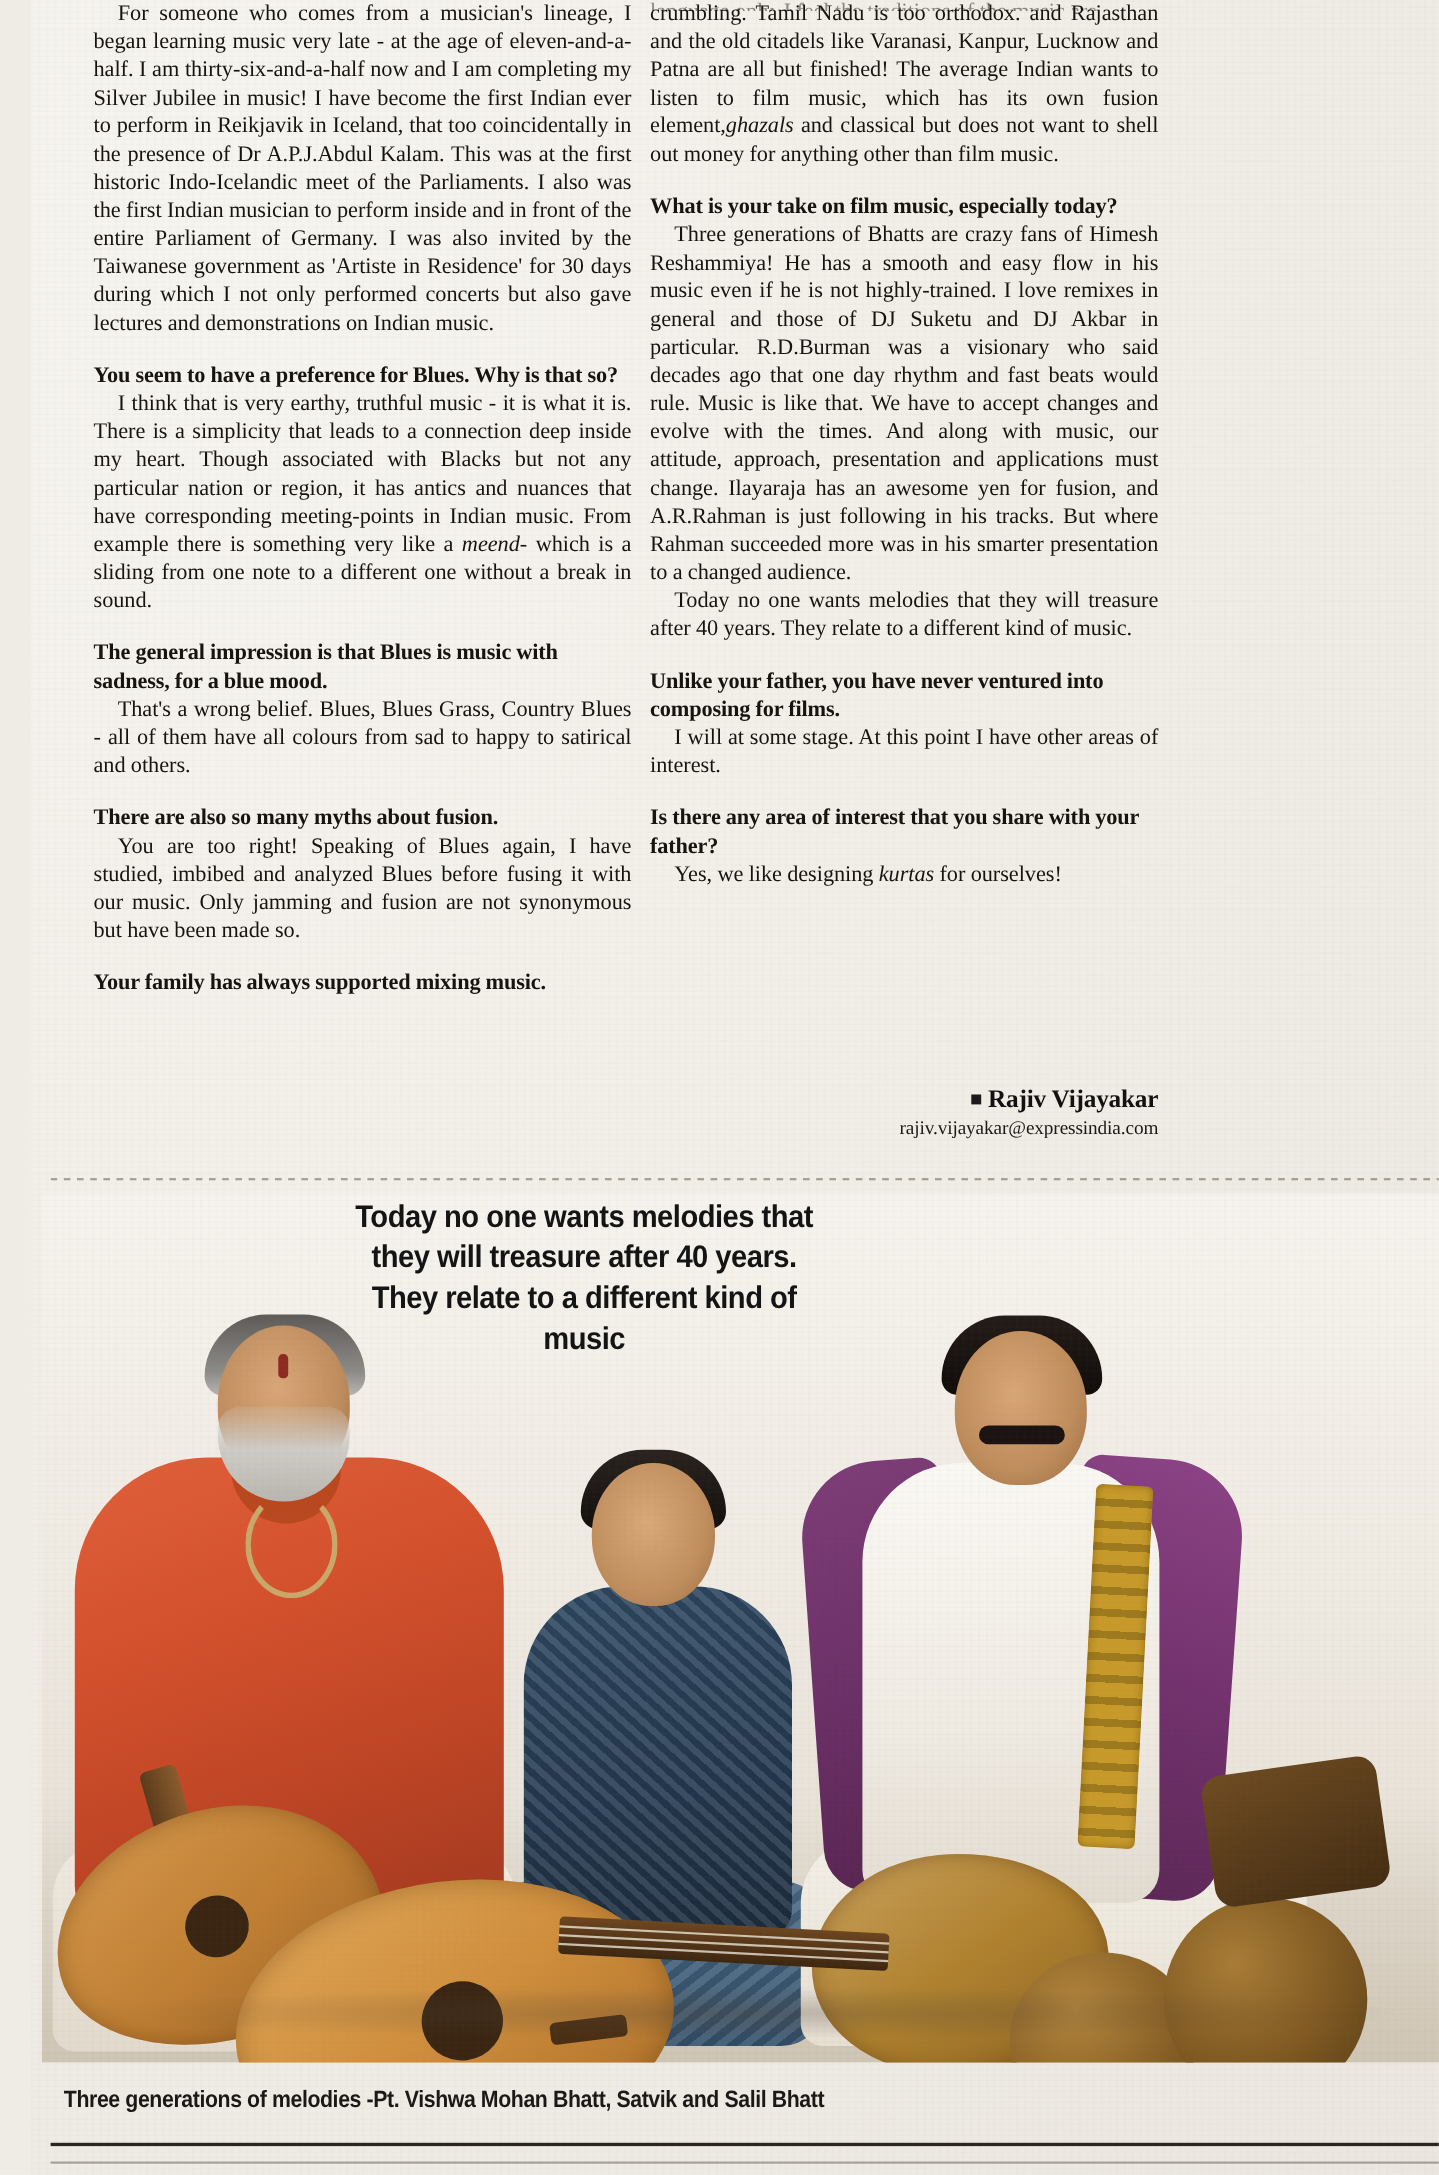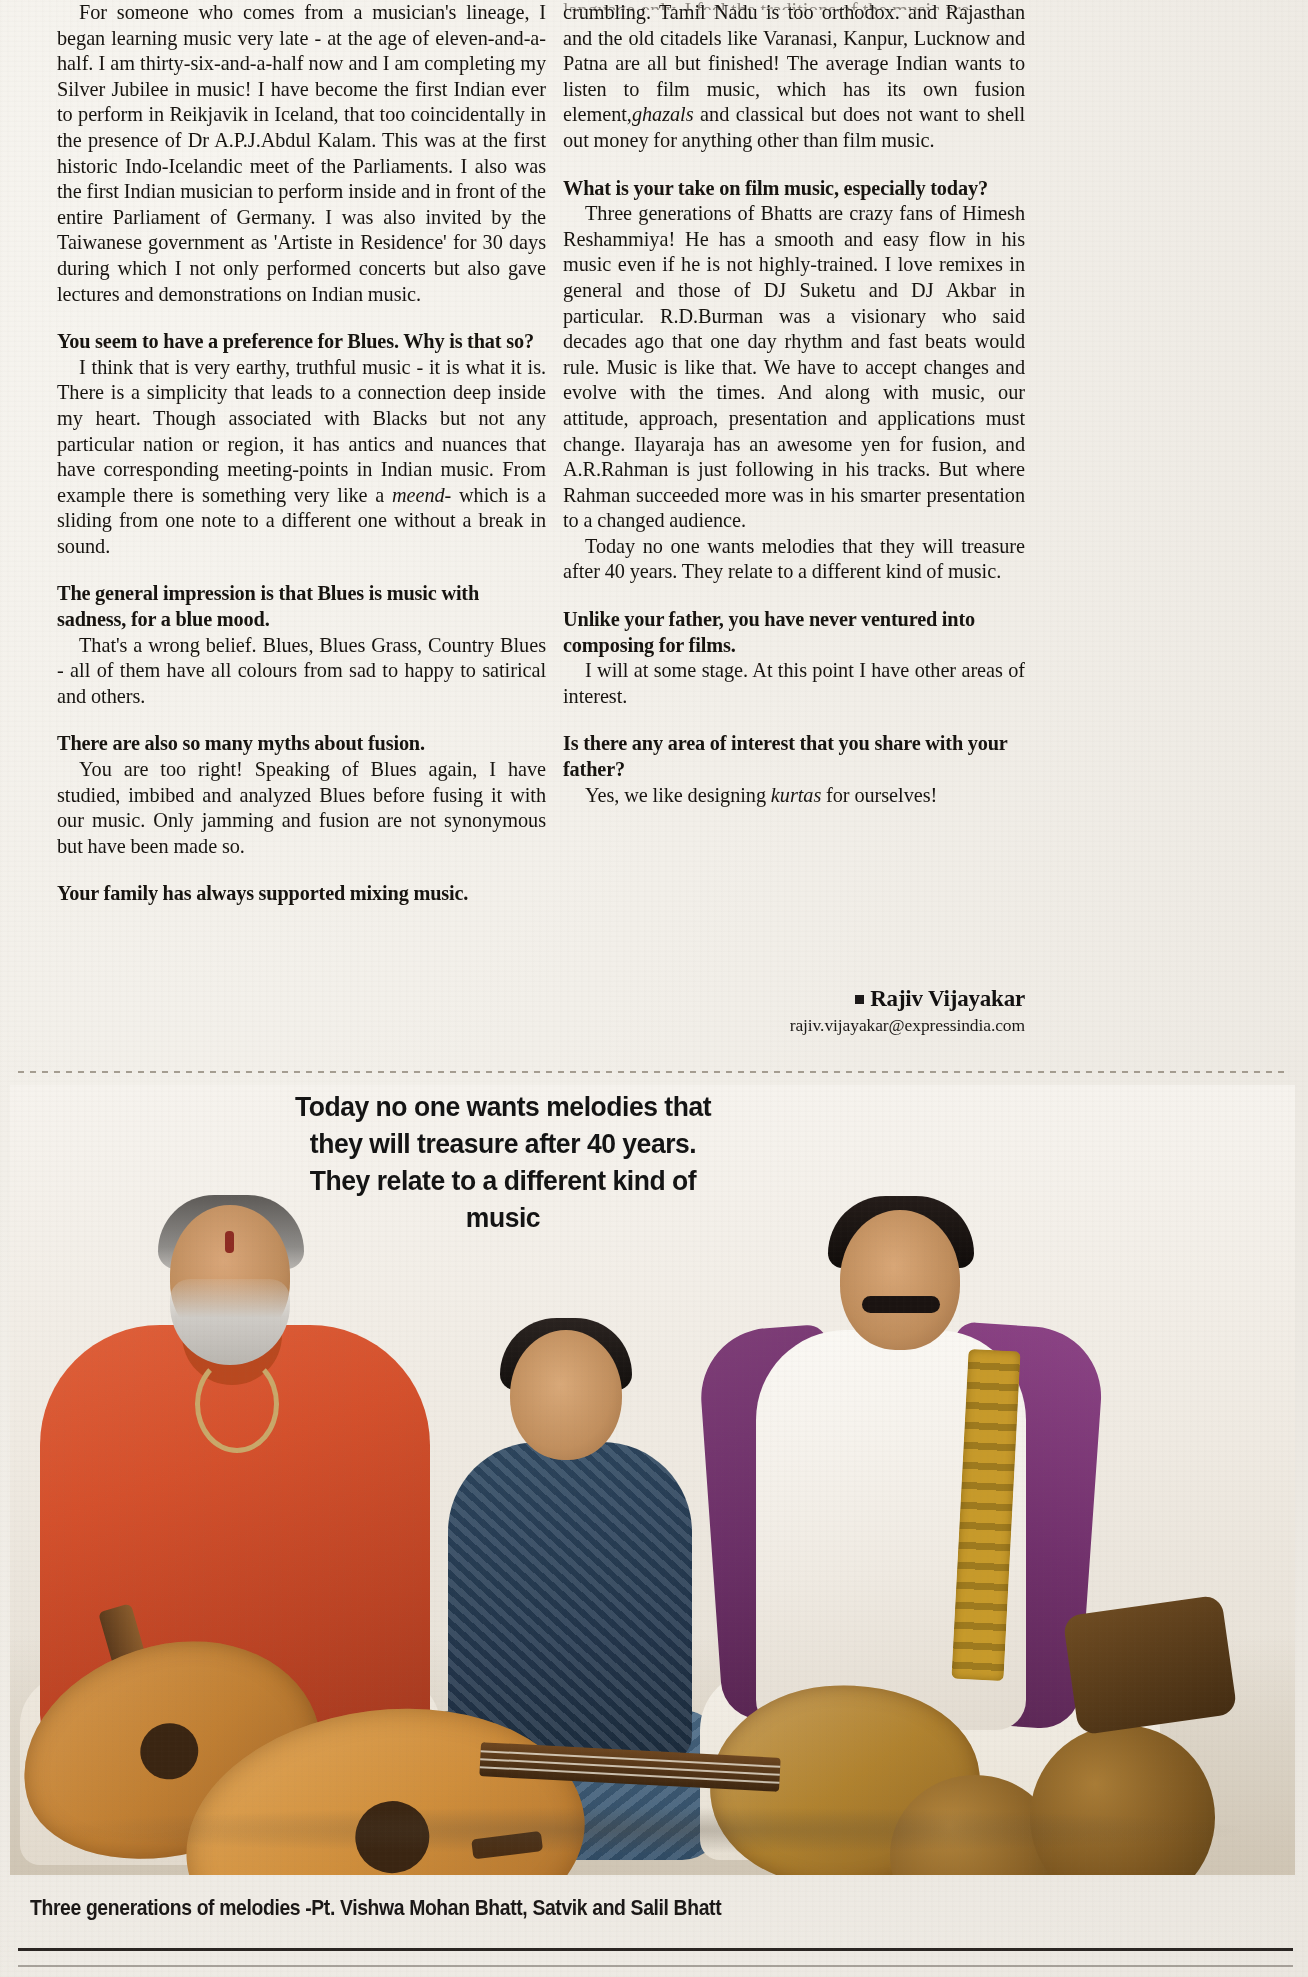--- a/index.html
+++ b/index.html
@@ -15,20 +15,21 @@
     font-family: "Liberation Serif", "DejaVu Serif", serif;
     background: #efece6;
   }
 
   
   .page {
     position: absolute;
     inset: 0;
     background:
       radial-gradient(ellipse at 15% 10%, #f7f5f0 0%, #f2efe9 40%, #ebe7e0 100%);
+    margin-left: 28px;
   }
   .page::after{
     content:"";
     position:absolute; inset:0;
     background-image:
       repeating-linear-gradient(0deg, rgba(120,110,95,0.030) 0px, rgba(120,110,95,0.0) 2px, rgba(120,110,95,0.0) 5px),
       repeating-linear-gradient(90deg, rgba(120,110,95,0.025) 0px, rgba(120,110,95,0.0) 3px, rgba(120,110,95,0.0) 7px);
     pointer-events:none;
   }
 

